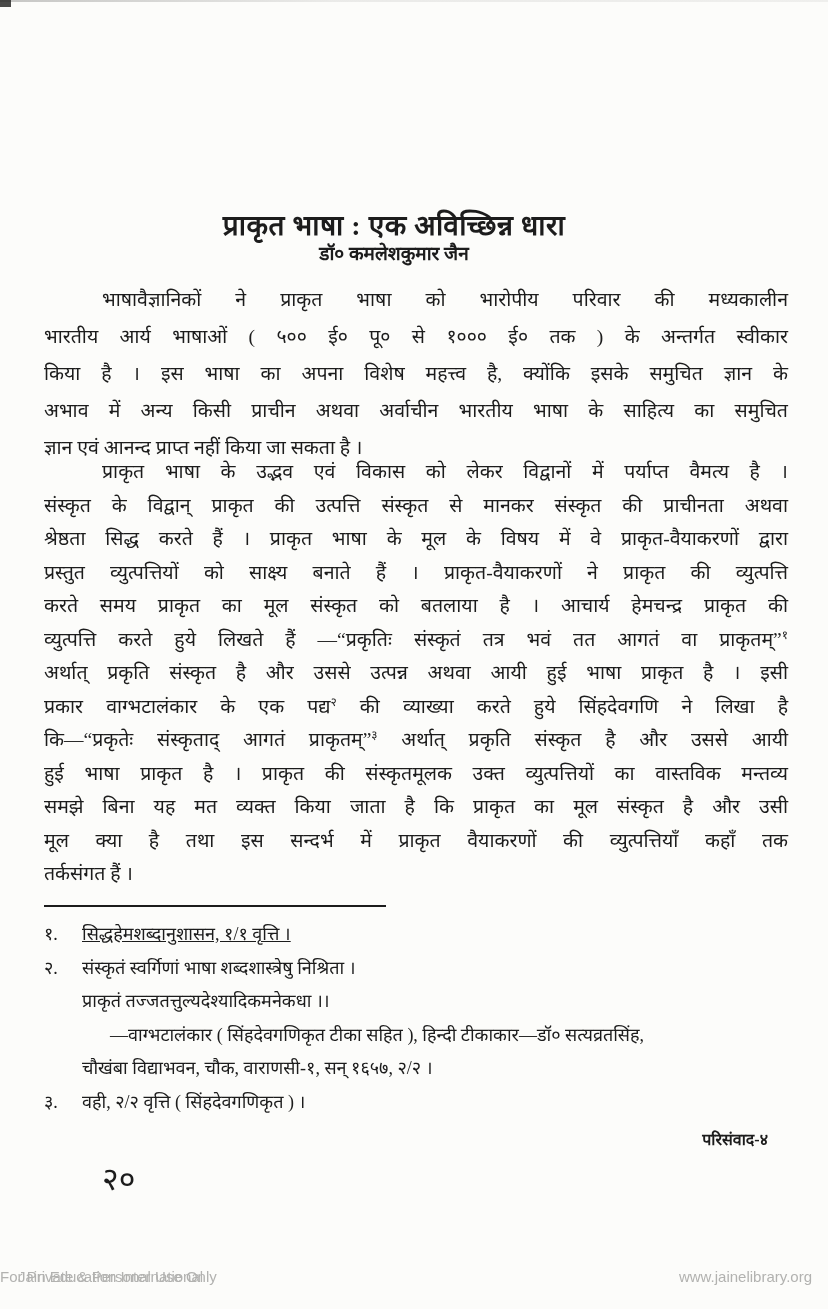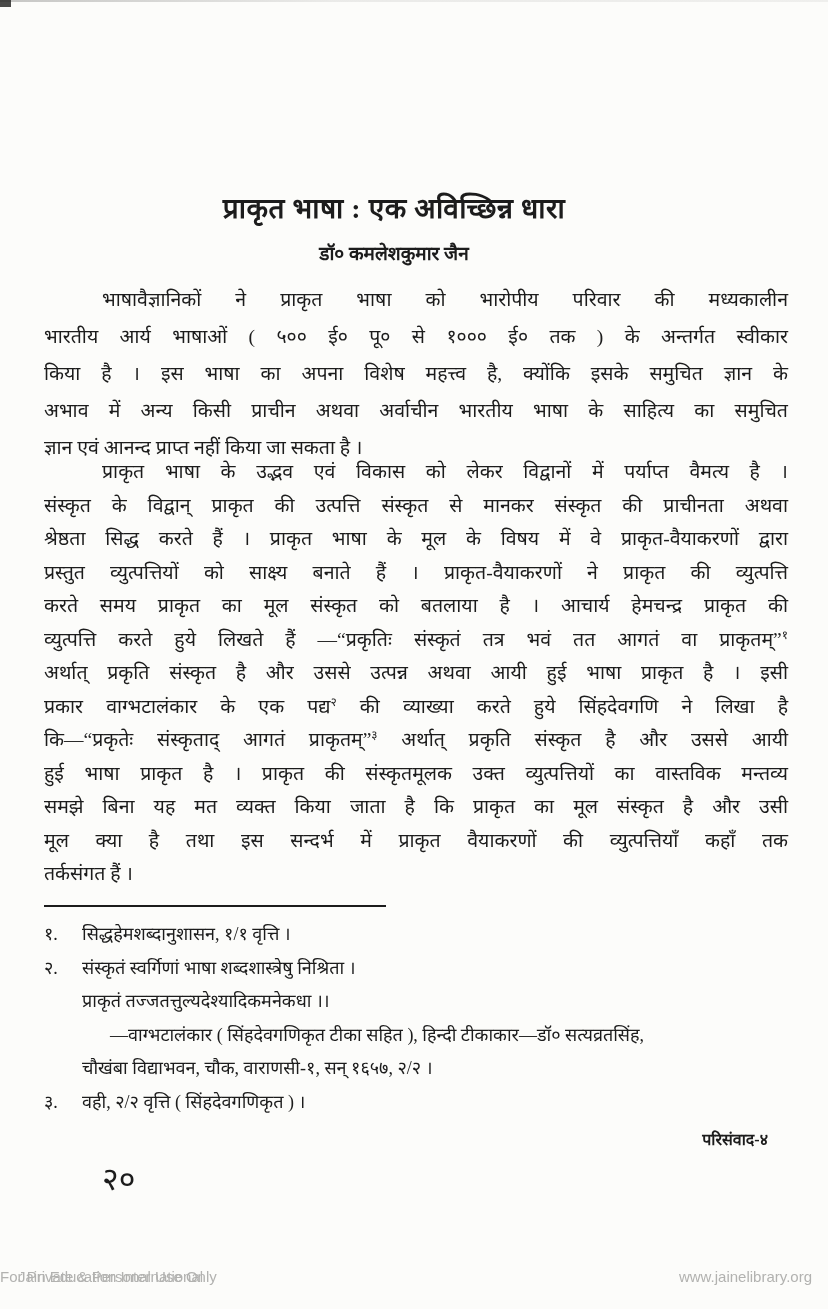--- a/index.html
+++ b/index.html
@@ -30,21 +30,21 @@
     width: 11px; height: 7px;
     background: #2a2a28;
     opacity: .85;
   }
   .article-title {
     position: absolute;
     top: 188px; left: 0; right: 40px;
     text-align: center;
     font-size: 28px;
     font-weight: bold;
-    margin: 0;
+    margin: 17px;
     letter-spacing: .5px;
   }
   .article-author {
     position: absolute;
     top: 240px; left: 0; right: 40px;
     text-align: center;
     font-size: 19px;
     font-weight: bold;
     margin: 0;
   }
@@ -141,21 +141,21 @@
       <div class="line">हुई भाषा प्राकृत है । प्राकृत की संस्कृतमूलक उक्त व्युत्पत्तियों का वास्तविक मन्तव्य</div>
       <div class="line">समझे बिना यह मत व्यक्त किया जाता है कि प्राकृत का मूल संस्कृत है और उसी</div>
       <div class="line">मूल क्या है तथा इस सन्दर्भ में प्राकृत वैयाकरणों की व्युत्पत्तियाँ कहाँ तक</div>
       <div class="line last">तर्कसंगत हैं ।</div>
     </div>
 
   <div class="footnote-rule"></div>
   <div class="footnotes">
       <div class="footnote-row">
         <span class="fn-marker">१.</span>
-        <span class="fn-text" style="padding-left: 0px;">सिद्धहेमशब्दानुशासन, १/१ वृत्ति ।</span>
+        <span class="fn-text" style="padding-left: 0px; text-decoration: underline;">सिद्धहेमशब्दानुशासन, १/१ वृत्ति ।</span>
       </div>
       <div class="footnote-row">
         <span class="fn-marker">२.</span>
         <span class="fn-text" style="padding-left: 0px;">संस्कृतं स्वर्गिणां भाषा शब्दशास्त्रेषु निश्रिता ।</span>
       </div>
       <div class="footnote-row">
         <span class="fn-marker"></span>
         <span class="fn-text" style="padding-left: 0px;">प्राकृतं तज्जतत्तुल्यदेश्यादिकमनेकधा ।।</span>
       </div>
       <div class="footnote-row">

